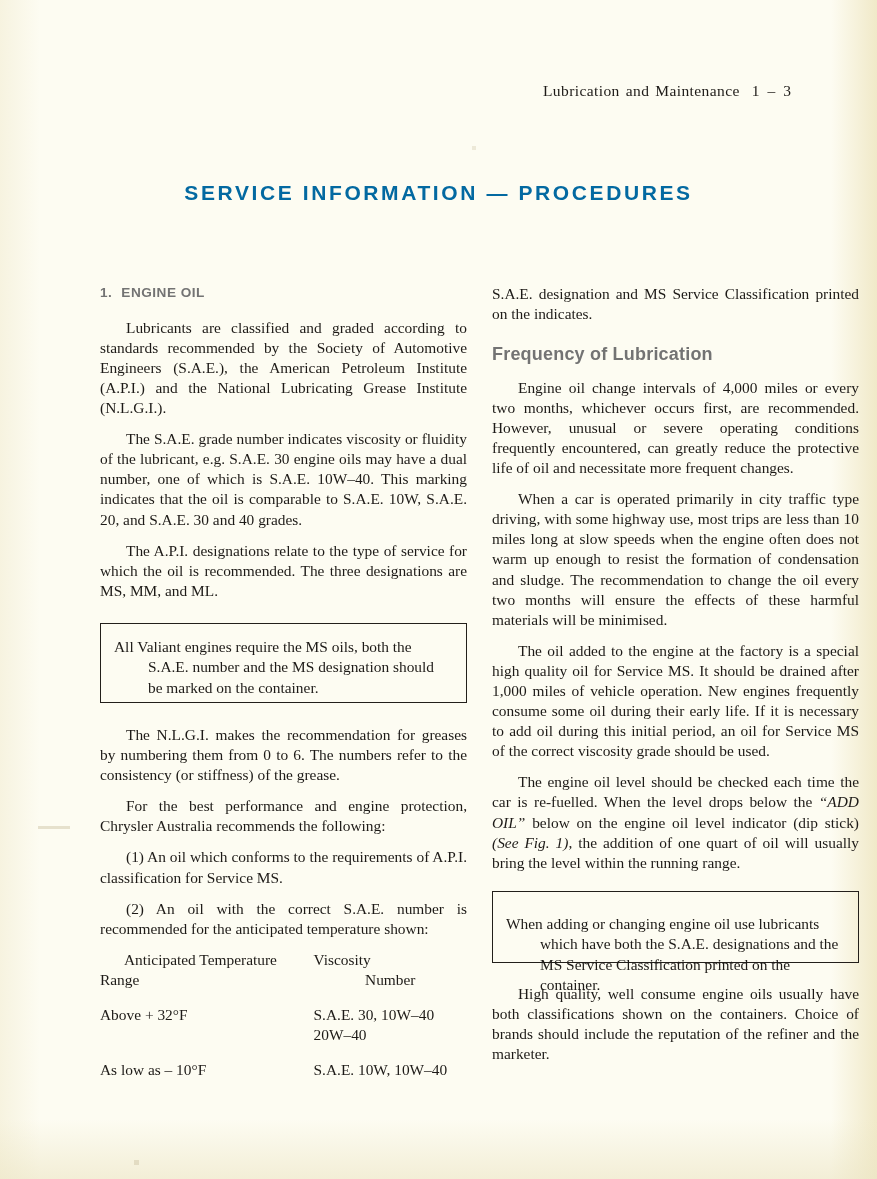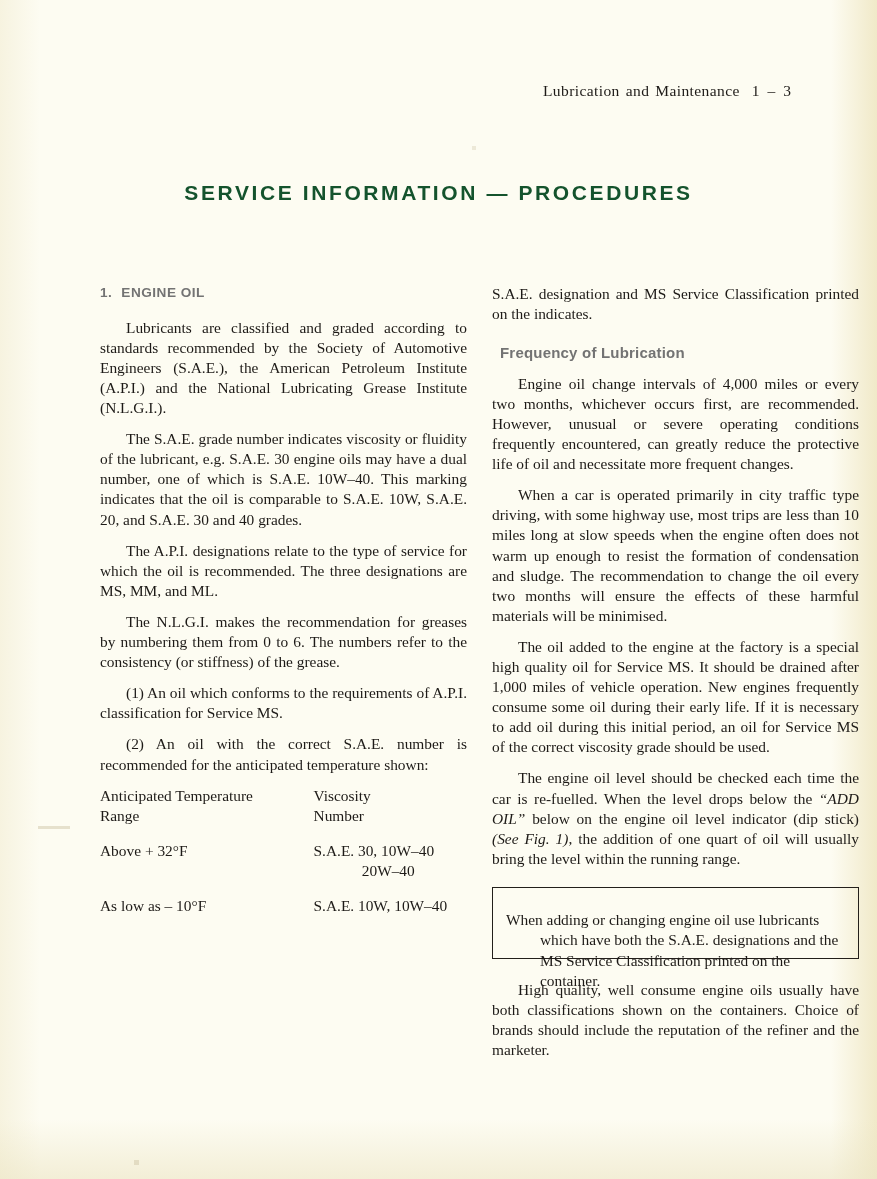--- a/index.html
+++ b/index.html
@@ -65,21 +65,21 @@
   .main-title {
     position: absolute;
     top: 181px;
     left: 0;
     width: 877px;
     text-align: center;
     font-family: "Liberation Sans", sans-serif;
     font-weight: bold;
     font-size: 21px;
     letter-spacing: 2.6px;
-    color: #14532d;
+    color: #0369a1;
   }
 
   
   .col {
     position: absolute;
     top: 284px;
     width: 367px;
     font-size: 15.4px;
     line-height: 1.305;
     text-align: justify;
@@ -91,23 +91,23 @@
   h3.sec-head {
     font-family: "Liberation Sans", sans-serif;
     font-weight: bold;
     font-size: 13.6px;
     letter-spacing: .5px;
     margin: 0 0 16px 0;
     text-align: left;
     color: #737373;
   }
   h3.sec-head.subsec {
-    margin: 19px 0 11px 8px;
+    margin: 19px 0 11px 0;
     letter-spacing: .2px;
-    font-size: 15px;
+    font-size: 18px;
   }
   h3.sec-head .num { margin-right: 9px; }
 
   p.body {
     margin: 0 0 11px 0;
     text-indent: 26px;
   }
   p.body.noindent { text-indent: 0; }
   p.body.last { margin-bottom: 0; }
 
@@ -139,27 +139,27 @@
   }
   .visc-table th,
   .visc-table td {
     padding: 0;
     font-weight: normal;
     vertical-align: top;
     text-align: left;
   }
   .visc-table th.c1, .visc-table td.c1 { width: 56%; }
   .visc-table th.c2, .visc-table td.c2 { width: 44%; text-align: left; padding-left: 8px; }
-  .visc-table .hdr-line1 { display: block; }
+  .visc-table .hdr-line1 { display: block; margin-left: 24px; }
   .visc-table .hdr-line2 { display: block; text-align: left; }
   .visc-table .hdr-c2-l1 { display: block; text-align: left; }
-  .visc-table .hdr-c2-l2 { display: block; text-align: left; }
+  .visc-table .hdr-c2-l2 { display: block; text-align: center; }
   .visc-table tr.spaced td { padding-top: 15px; }
   .visc-table tr.row-first td { padding-top: 15px; }
-  .cont-line { display: block; text-align: center; padding-right: 4px; }
+  .cont-line { display: block; text-align: left; padding-right: 4px; }
 </style>
 </head>
 <body>
 
 <div class="page">
 
   <div class="tint-left"></div>
   <div class="tint-right"></div>
   <div class="tint-bottom"></div>
   <div class="speck" style="left:38px;top:826px;width:32px;height:3px;"></div>
@@ -175,22 +175,26 @@
   <div class="col col-left">
 
     <h3 class="sec-head">
       <span class="num">1.</span><span>ENGINE OIL</span>
     </h3>
 
     <p class="body">Lubricants are classified and graded according to standards recommended by the Society of Automotive Engineers (S.A.E.), the American Petroleum Institute (A.P.I.) and the National Lubricating Grease Institute (N.L.G.I.).</p>
     <p class="body">The S.A.E. grade number indicates viscosity or fluidity of the lubricant, e.g. S.A.E. 30 engine oils may have a dual number, one of which is S.A.E. 10W–40. This marking indicates that the oil is comparable to S.A.E. 10W, S.A.E. 20, and S.A.E. 30 and 40 grades.</p>
     <p class="body">The A.P.I. designations relate to the type of service for which the oil is recommended. The three designations are MS, MM, and ML.</p>
 
+    <div class="note-box left-note">
+      <p>All Valiant engines require the MS oils, both the S.A.E. number and the MS designation should be marked on the container.</p>
+    </div>
 
     <p class="body">The N.L.G.I. makes the recommendation for greases by numbering them from 0 to 6. The numbers refer to the consistency (or stiffness) of the grease.</p>
+    <p class="body">For the best performance and engine protection, Chrysler Australia recommends the following:</p>
     <p class="body">(1) An oil which conforms to the requirements of A.P.I. classification for Service MS.</p>
     <p class="body">(2) An oil with the correct S.A.E. number is recommended for the anticipated temperature shown:</p>
 
     <table class="visc-table">
       <thead>
         <tr>
           <th class="c1">
             <span class="hdr-line1">Anticipated Temperature</span>
             <span class="hdr-line2">Range</span>
           </th>

